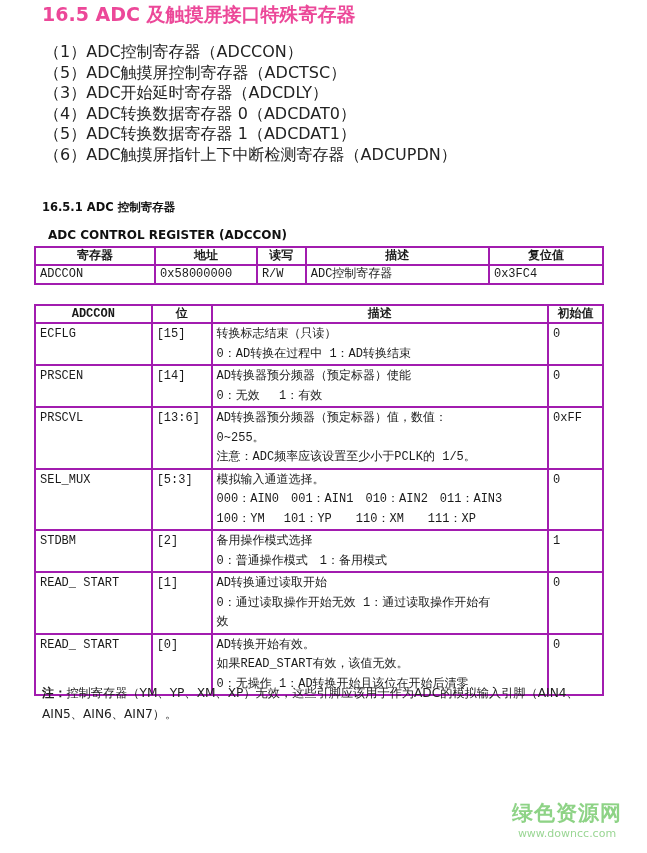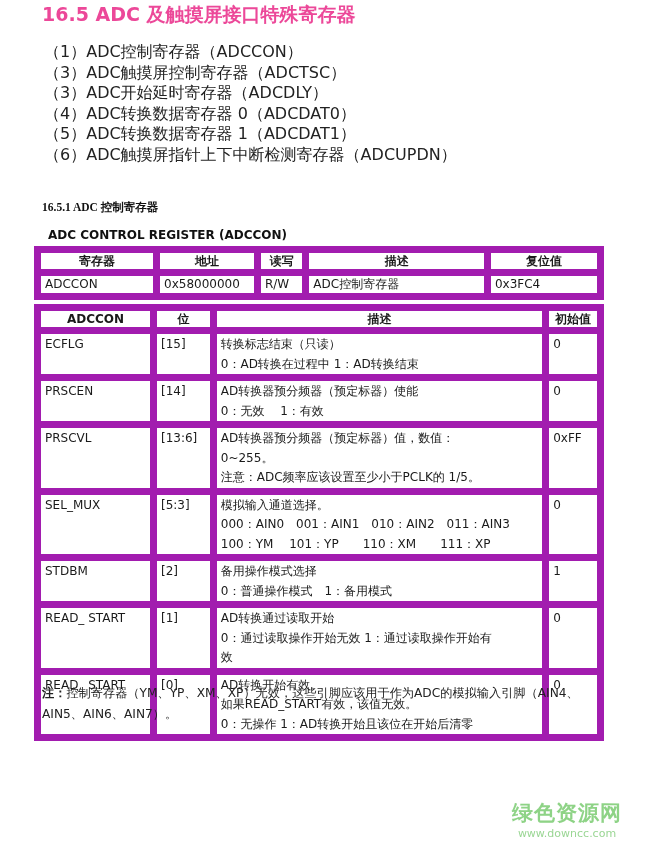--- a/index.html
+++ b/index.html
@@ -7,29 +7,29 @@
     width: 647px; height: 853px; background: #ffffff; position: relative; overflow: hidden;
     font-family: "DejaVu Sans", "Liberation Sans", sans-serif; color: #1a1a1a;
   }
   .title {
     position: absolute; left: 42px; top: 2px;
     font-size: 19px; font-weight: bold; color: #ec4899; letter-spacing: 0px;
   }
   .toc { position: absolute; left: 44px; top: 42px; margin: 0; padding: 0; list-style: none; }
   .toc li { font-size: 16px; line-height: 20.6px; color: #222; white-space: nowrap; }
   .sub-heading {
-    position: absolute; left: 42px; top: 200px; font-size: 11.5px; font-weight: bold; color: #111; font-family: Liberation Serif, serif;
+    position: absolute; left: 42px; top: 200px; font-size: 11.5px; font-weight: bold; color: #111;
   }
   .reg-caption {
     position: absolute; left: 48px; top: 228px; font-size: 12px; font-weight: bold; color: #111;
   }
   table { border-collapse: collapse; position: absolute; }
   td, th {
-    border: 7px solid #a21caf; font-size: 12px; color: #1a1a1a; padding: 0 4px;
-    vertical-align: top; line-height: 19.5px; text-align: left; font-weight: normal;
+    border: 2px solid #a21caf; font-size: 12px; color: #1a1a1a; padding: 0 4px;
+    vertical-align: top; line-height: 19.5px; text-align: left; font-weight: normal; font-family: Liberation Mono, monospace;
   }
   th { font-weight: bold; text-align: center; line-height: 16px; }
   .reg-table { left: 34px; top: 246px; width: 570px; }
   .reg-table td { line-height: 17px; }
   .center { }
   .bits-table { left: 34px; top: 304px; width: 570px; }
   .bits-table td { padding-top: 1px; padding-bottom: 0px; }
   .note {
     position: absolute; left: 42px; top: 683px; width: 560px; font-size: 12.2px; line-height: 21px; color: #222;
   }
@@ -38,21 +38,21 @@
   .wm-cn { font-size: 21px; font-weight: bold; letter-spacing: 1px; color: #8ed386; }
   .wm-url { font-size: 11px; color: #9ad694; margin-top: 0px; }
 </style>
 </head>
 <body>
 
 <div class="title">16.5 ADC 及触摸屏接口特殊寄存器</div>
 
 <ul class="toc">
   <li>（1）ADC控制寄存器（ADCCON）</li>
-  <li>（3）ADC触摸屏控制寄存器（ADCTSC）</li>
+  <li>（5）ADC触摸屏控制寄存器（ADCTSC）</li>
   <li>（3）ADC开始延时寄存器（ADCDLY）</li>
   <li>（4）ADC转换数据寄存器 0（ADCDAT0）</li>
   <li>（5）ADC转换数据寄存器 1（ADCDAT1）</li>
   <li>（6）ADC触摸屏指针上下中断检测寄存器（ADCUPDN）</li>
 </ul>
 
 <div class="sub-heading">16.5.1 ADC 控制寄存器</div>
 <div class="reg-caption">ADC CONTROL REGISTER (ADCCON)</div>
 
 <table class="reg-table">

